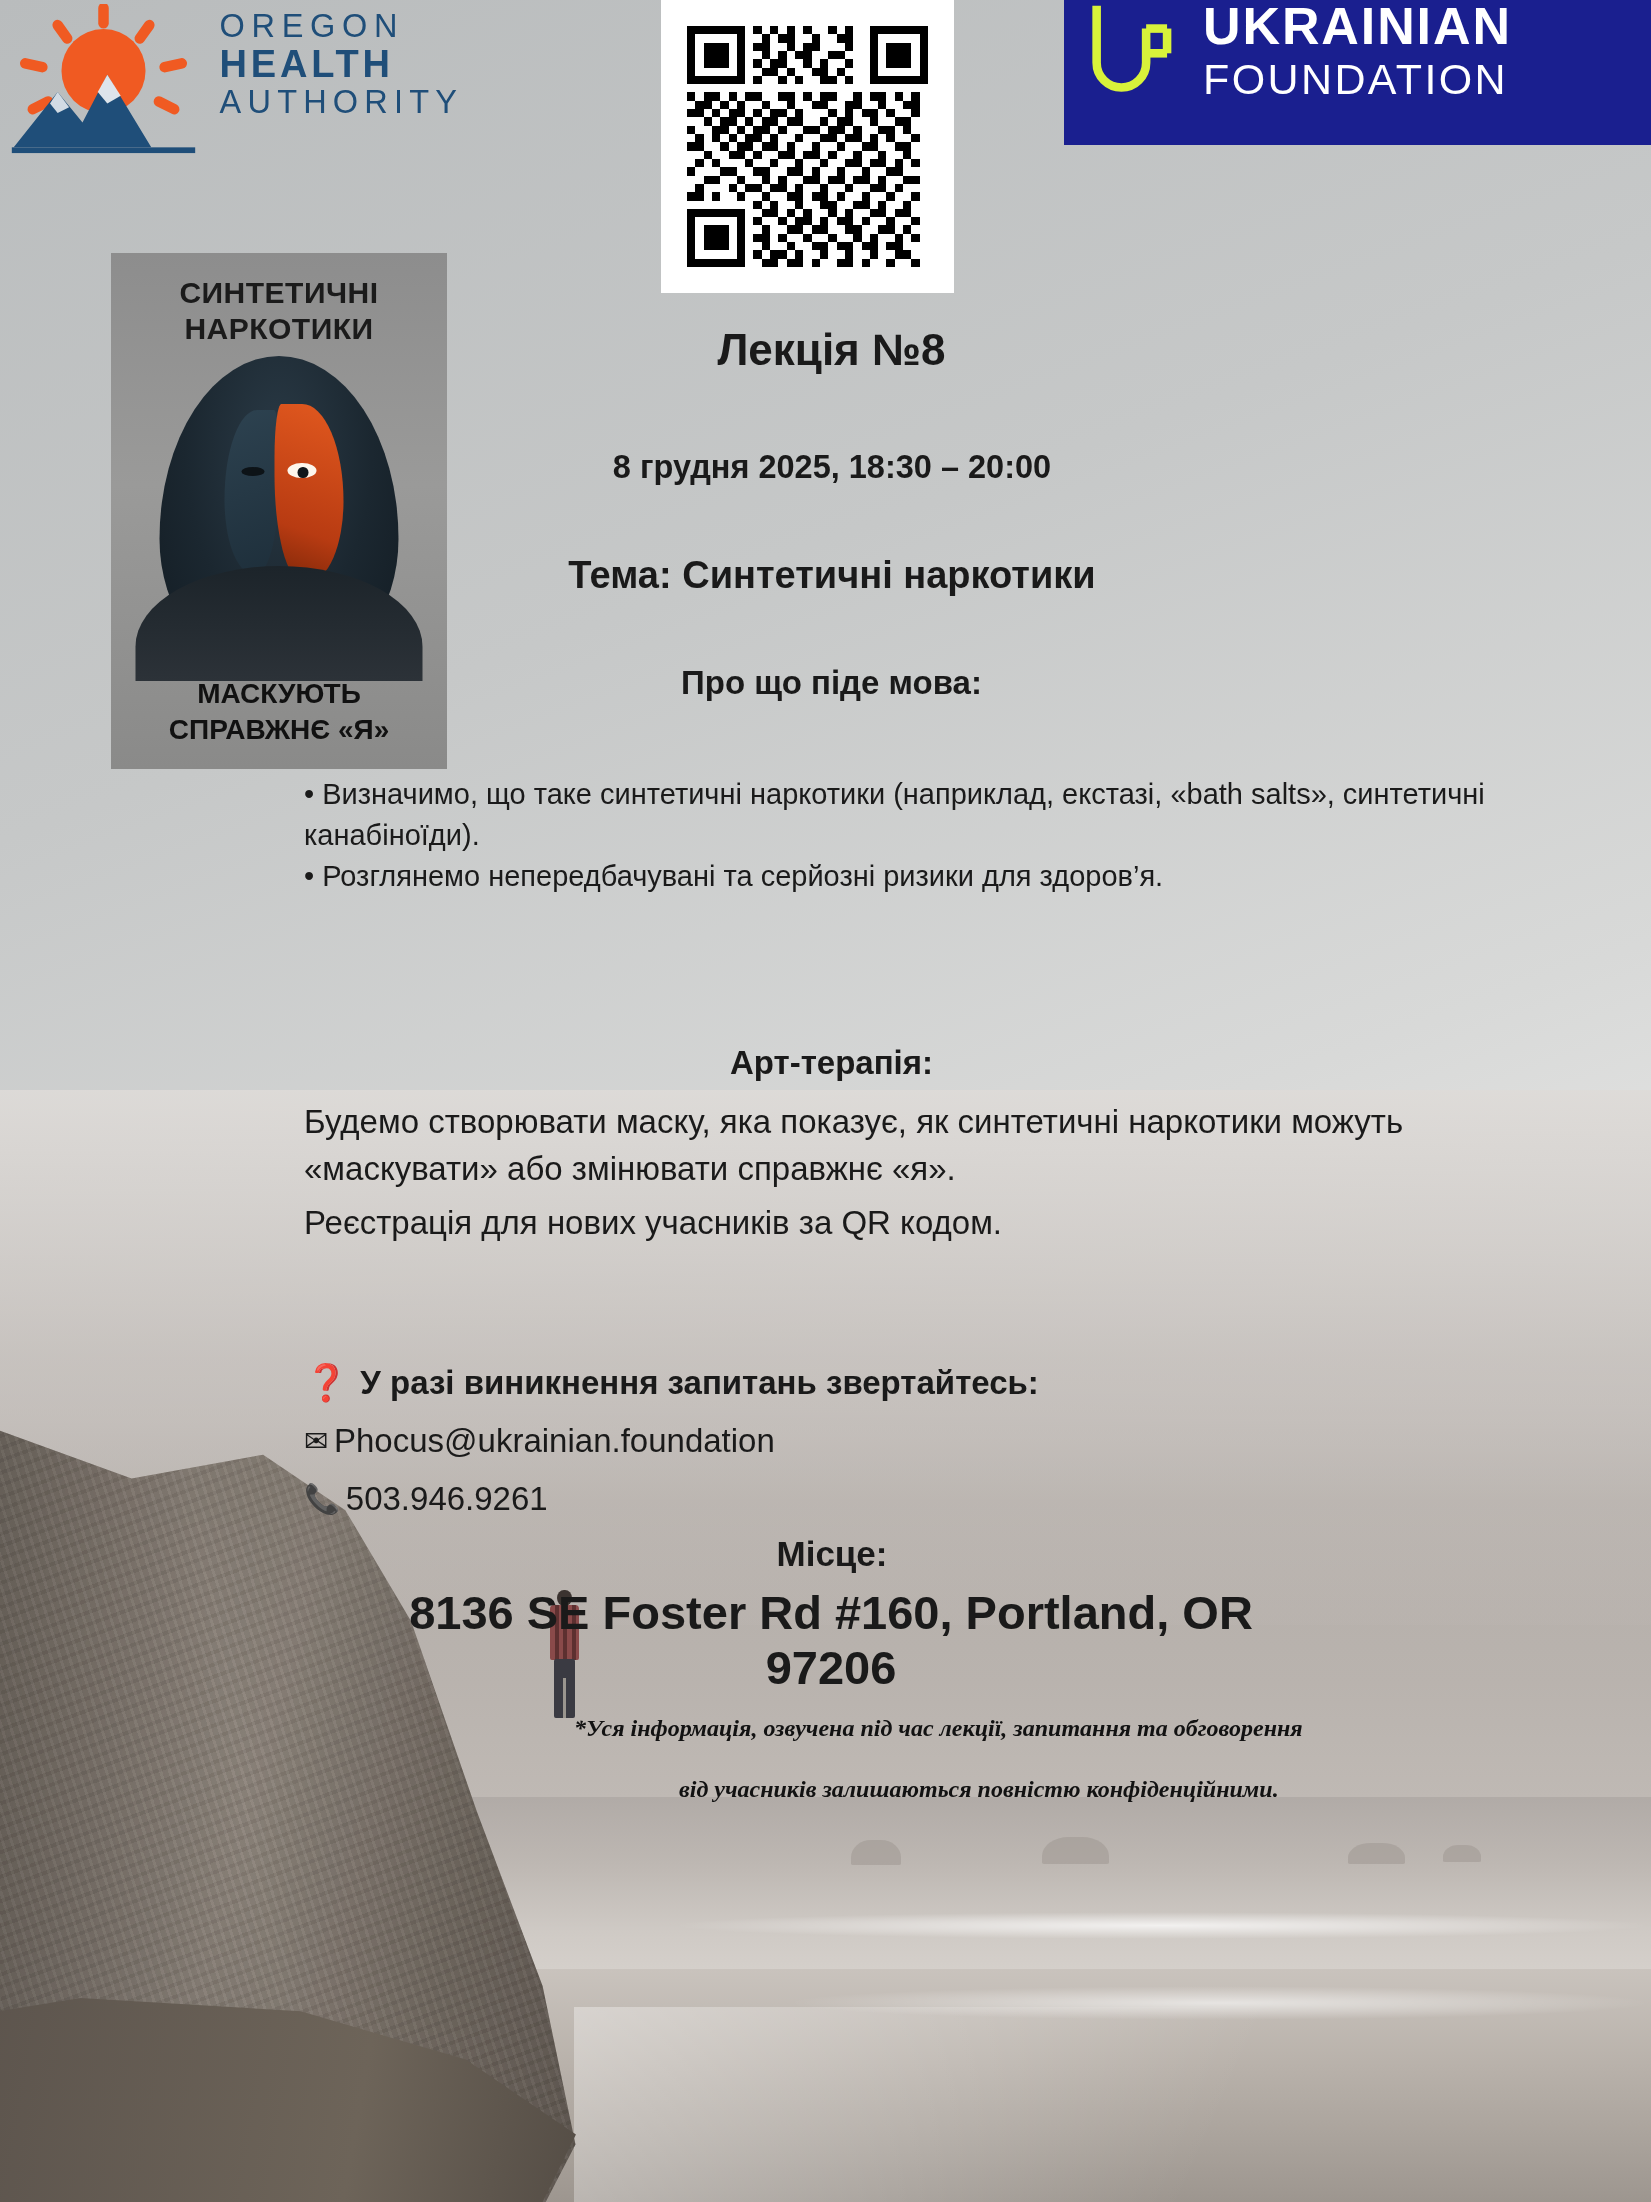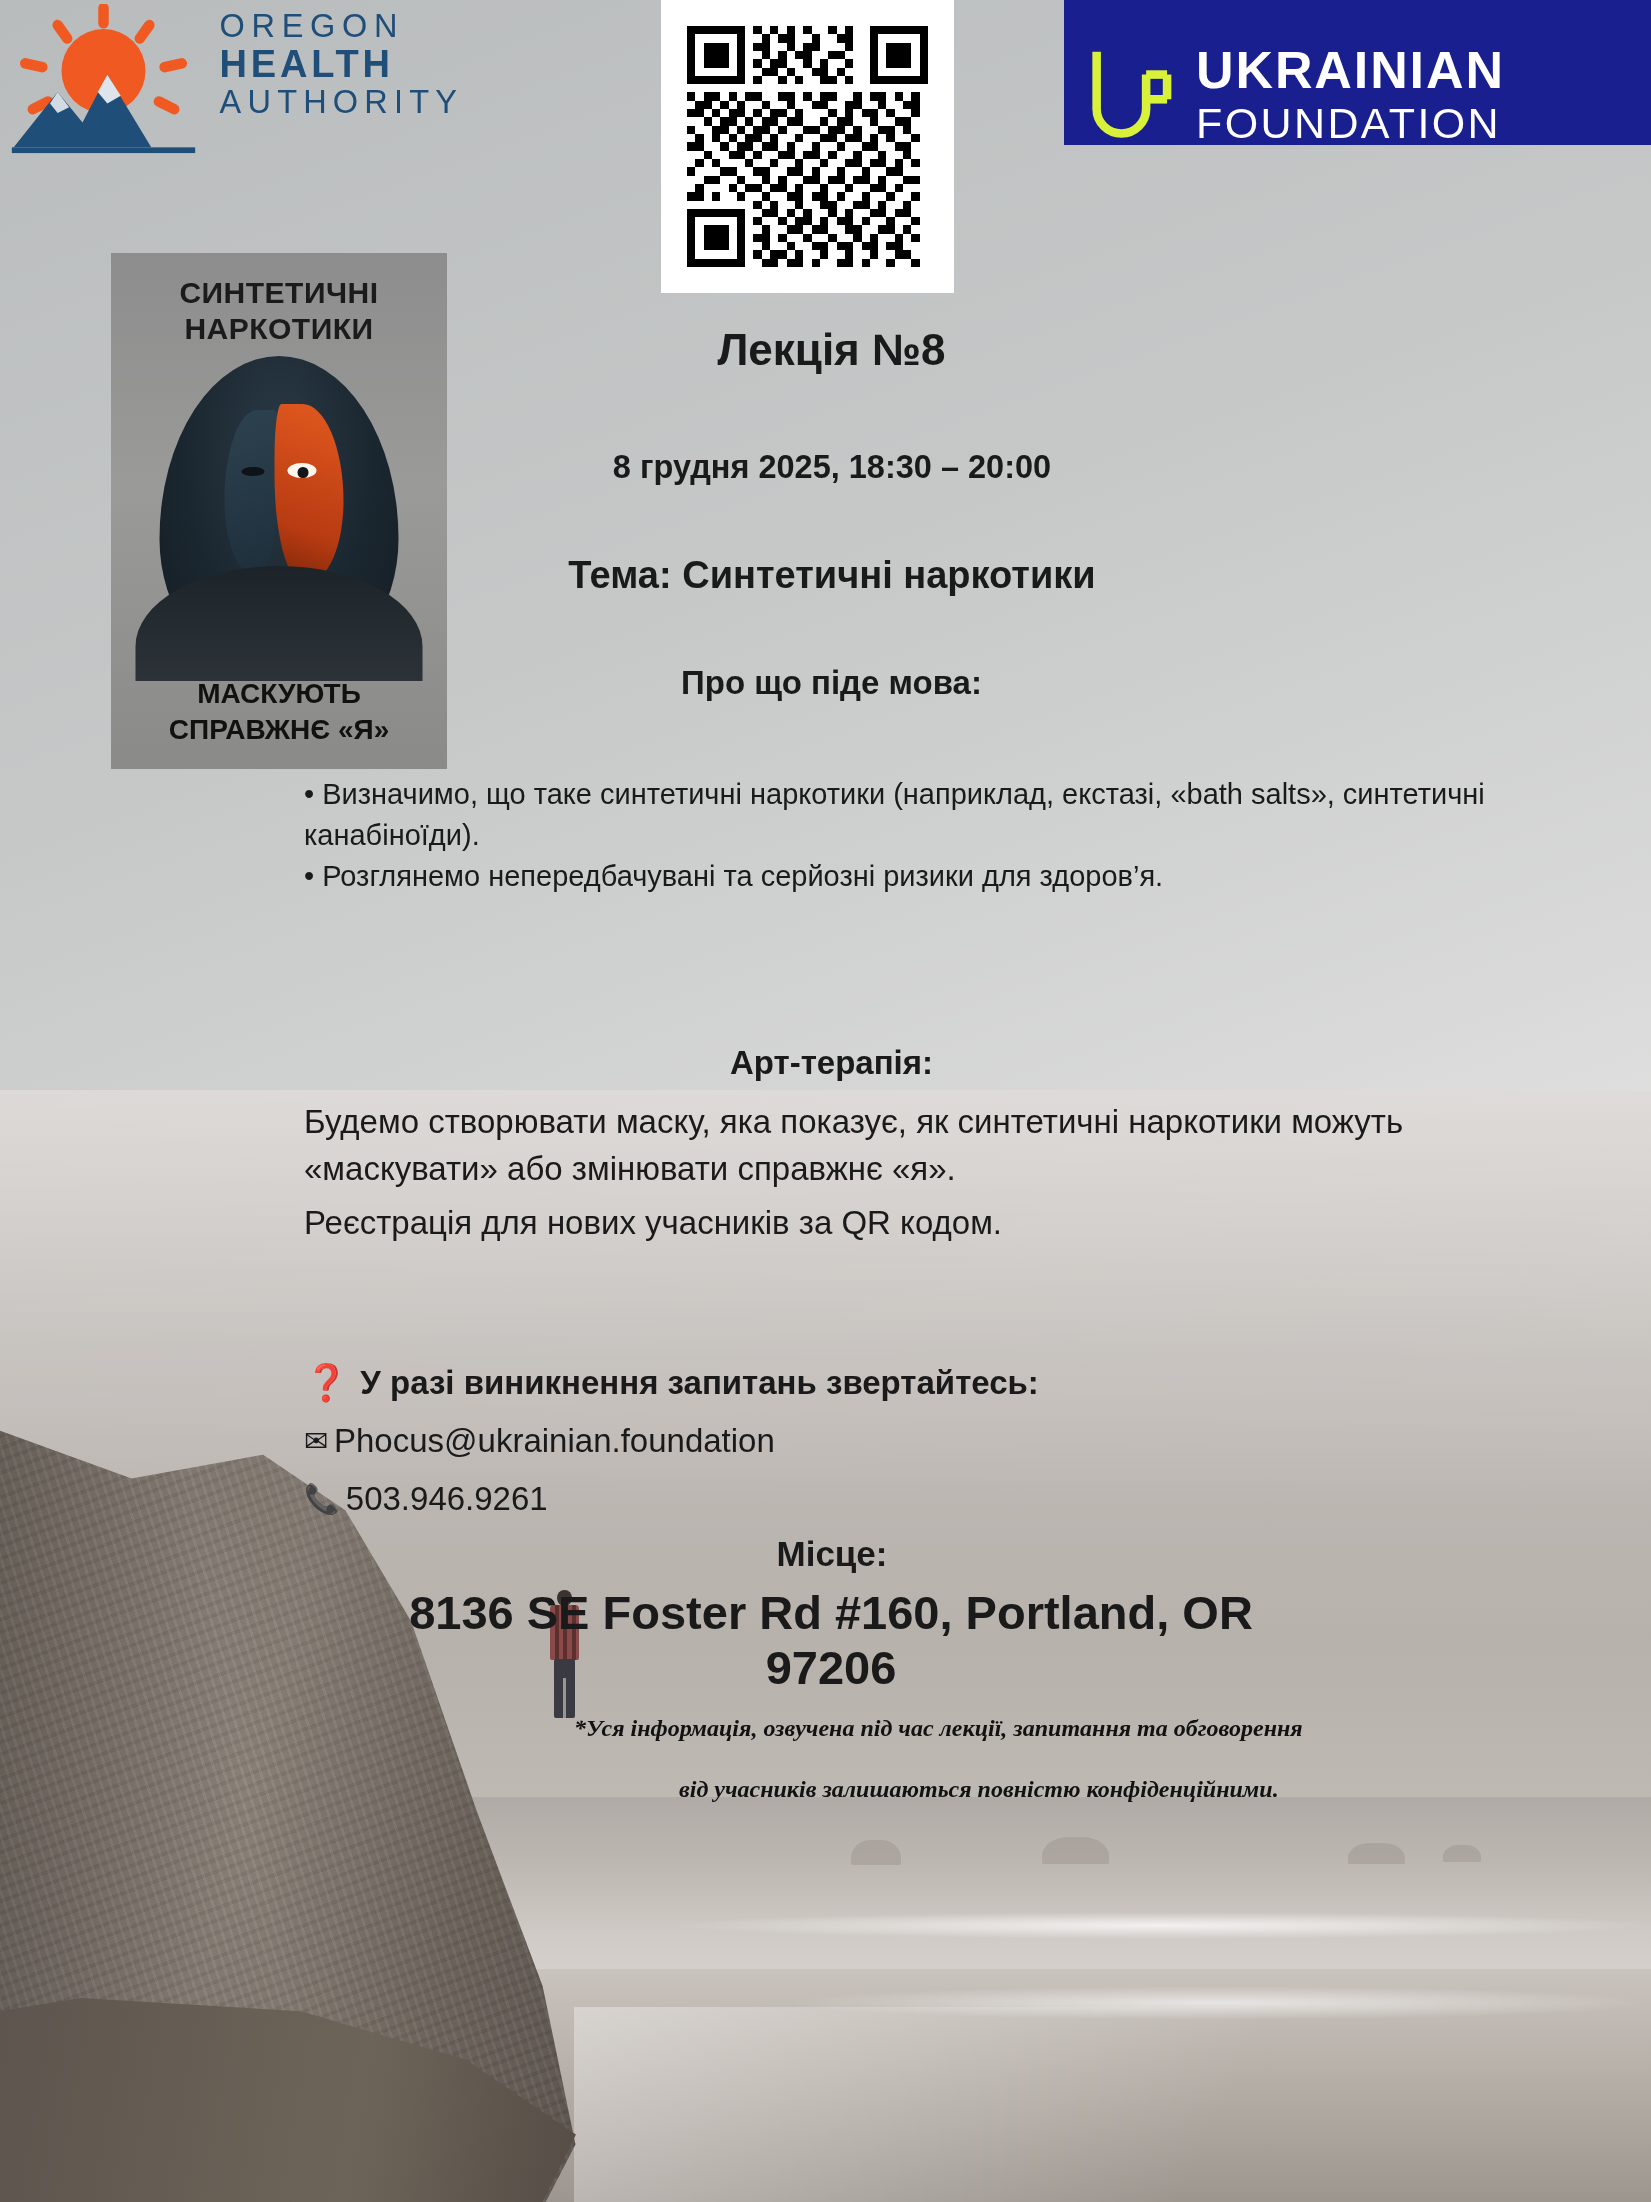--- a/index.html
+++ b/index.html
@@ -107,21 +107,21 @@
   .qr-box {
     position: absolute; left: 661px; top: 0px; width: 293px; height: 293px;
     background: #fff; display: flex; align-items: center; justify-content: center;
   }
   .qr { width: 241px; height: 241px; }
 
   
   .uf {
     position: absolute; left: 1064px; top: 0; width: 588px; height: 145px;
     background: #1a1f8f;
-    display: flex; align-items: flex-end; gap: 23px; padding-left: 21px;
+    display: flex; align-items: flex-start; gap: 30px; padding-left: 21px;
   }
   .uf-mark { width: 88px; height: 99px; flex: 0 0 auto; }
   .uf-txt { color:#fff; line-height: 1.0; }
   .uf-t1 { font-size: 52px; font-weight: bold; letter-spacing: 1.9px; }
   .uf-t2 { font-size: 43px; letter-spacing: 2.4px; margin-top: 5.7px; }
 
   
   .thumb {
     position: absolute; left: 111px; top: 253px; width: 336px; height: 516px;
     background: linear-gradient(180deg, #8d8d8d 0%, #9a9a99 45%, #8a8a89 100%);

